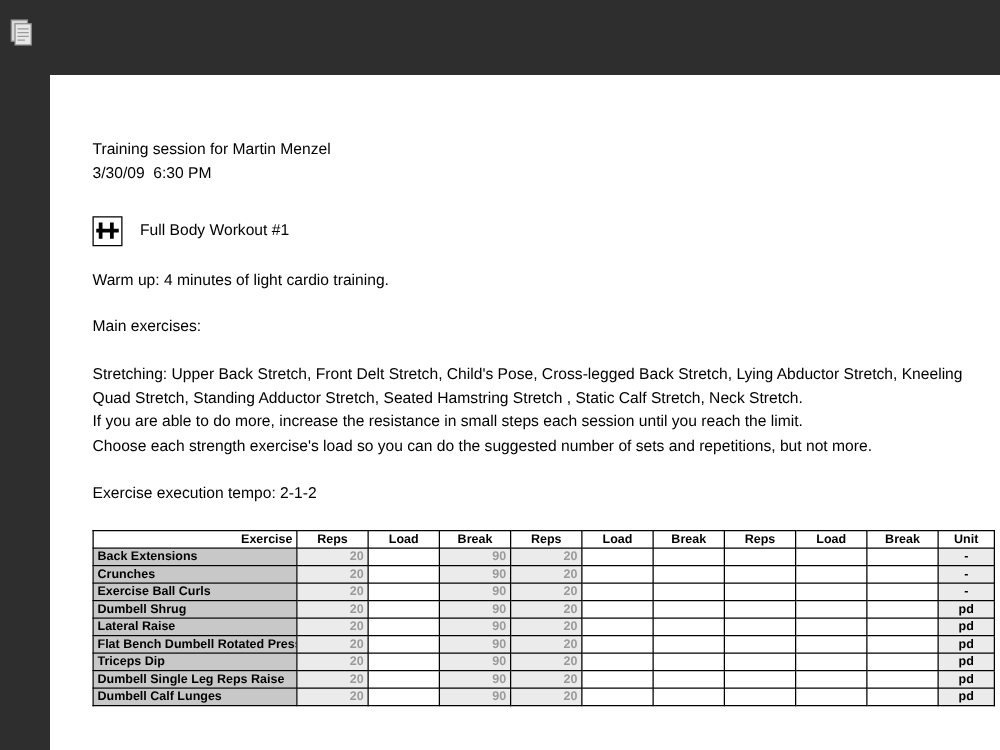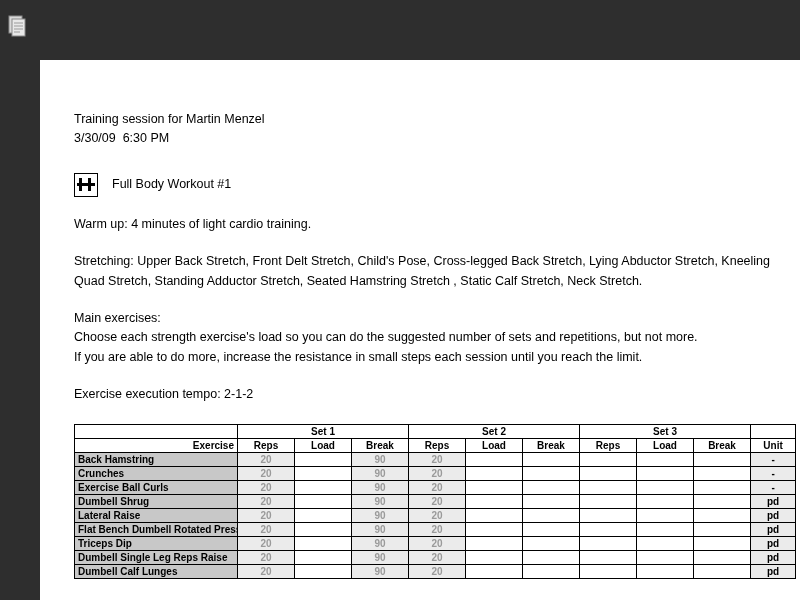--- a/index.html
+++ b/index.html
@@ -144,21 +144,21 @@
   td.exercise {
     background: #c8c8c8;
     text-align: left;
     font-weight: bold;
     white-space: nowrap;
     overflow: hidden;
   }
 
   td.val {
     background: #ebebeb;
-    text-align: center;
+    text-align: right;
     color: #9a9a9a;
     font-weight: bold;
   }
 
   td.empty {
     background: #ffffff;
   }
 
   td.unit {
     background: #ebebeb;
@@ -195,71 +195,64 @@
         <div class="line">3/30/09  6:30 PM</div>
       </div>
 
       <div class="workout-row">
         <div class="workout-icon"></div>
         <div class="workout-label">Full Body Workout #1</div>
       </div>
 
       <div class="para">Warm up: 4 minutes of light cardio training.</div>
 
+      <div class="para">Main exercises:</div>
+
       <div class="para">Stretching: Upper Back Stretch, Front Delt Stretch, Child's Pose, Cross-legged Back Stretch, Lying Abductor Stretch, Kneeling Quad Stretch, Standing Adductor Stretch, Seated Hamstring Stretch , Static Calf Stretch, Neck Stretch.</div>
-
-      <div class="para">Main exercises:</div>
+      <div class="line">If you are able to do more, increase the resistance in small steps each session until you reach the limit.</div>
       <div class="line">Choose each strength exercise's load so you can do the suggested number of sets and repetitions, but not more.</div>
-      <div class="line">If you are able to do more, increase the resistance in small steps each session until you reach the limit.</div>
 
       <div class="para">Exercise execution tempo: 2-1-2</div>
 
       <table class="workout">
         <colgroup>
           <col style="width:163px">
           <col style="width:57px">
             <col style="width:57px">
             <col style="width:57px">
           <col style="width:57px">
             <col style="width:57px">
             <col style="width:57px">
           <col style="width:57px">
             <col style="width:57px">
             <col style="width:57px">
           <col style="width:45px">
         </colgroup>
         <thead>
           <tr>
-            <th class="blank-corner"></th>
-            <th class="set-group" colspan="3">Set 1</th>
-            <th class="set-group" colspan="3">Set 2</th>
-            <th class="set-group" colspan="3">Set 3</th>
-            <th class="blank-corner"></th>
-          </tr>
-          <tr>
             <th class="col-head" style="text-align:right">Exercise</th>
 
             <th class="col-head">Reps</th>
             <th class="col-head">Load</th>
             <th class="col-head">Break</th>
 
             <th class="col-head">Reps</th>
             <th class="col-head">Load</th>
             <th class="col-head">Break</th>
 
             <th class="col-head">Reps</th>
             <th class="col-head">Load</th>
             <th class="col-head">Break</th>
 
             <th class="col-head">Unit</th>
           </tr>
         </thead>
         <tbody>
           <tr>
-            <td class="exercise">Back Hamstring</td>
+            <td class="exercise">Back Extensions</td>
             <td class="val">20</td>
             <td class="empty"></td>
             <td class="val">90</td>
             <td class="val">20</td>
             <td class="empty"></td>
             <td class="empty"></td>
             <td class="empty"></td>
             <td class="empty"></td>
             <td class="empty"></td>
             <td class="unit">-</td>

